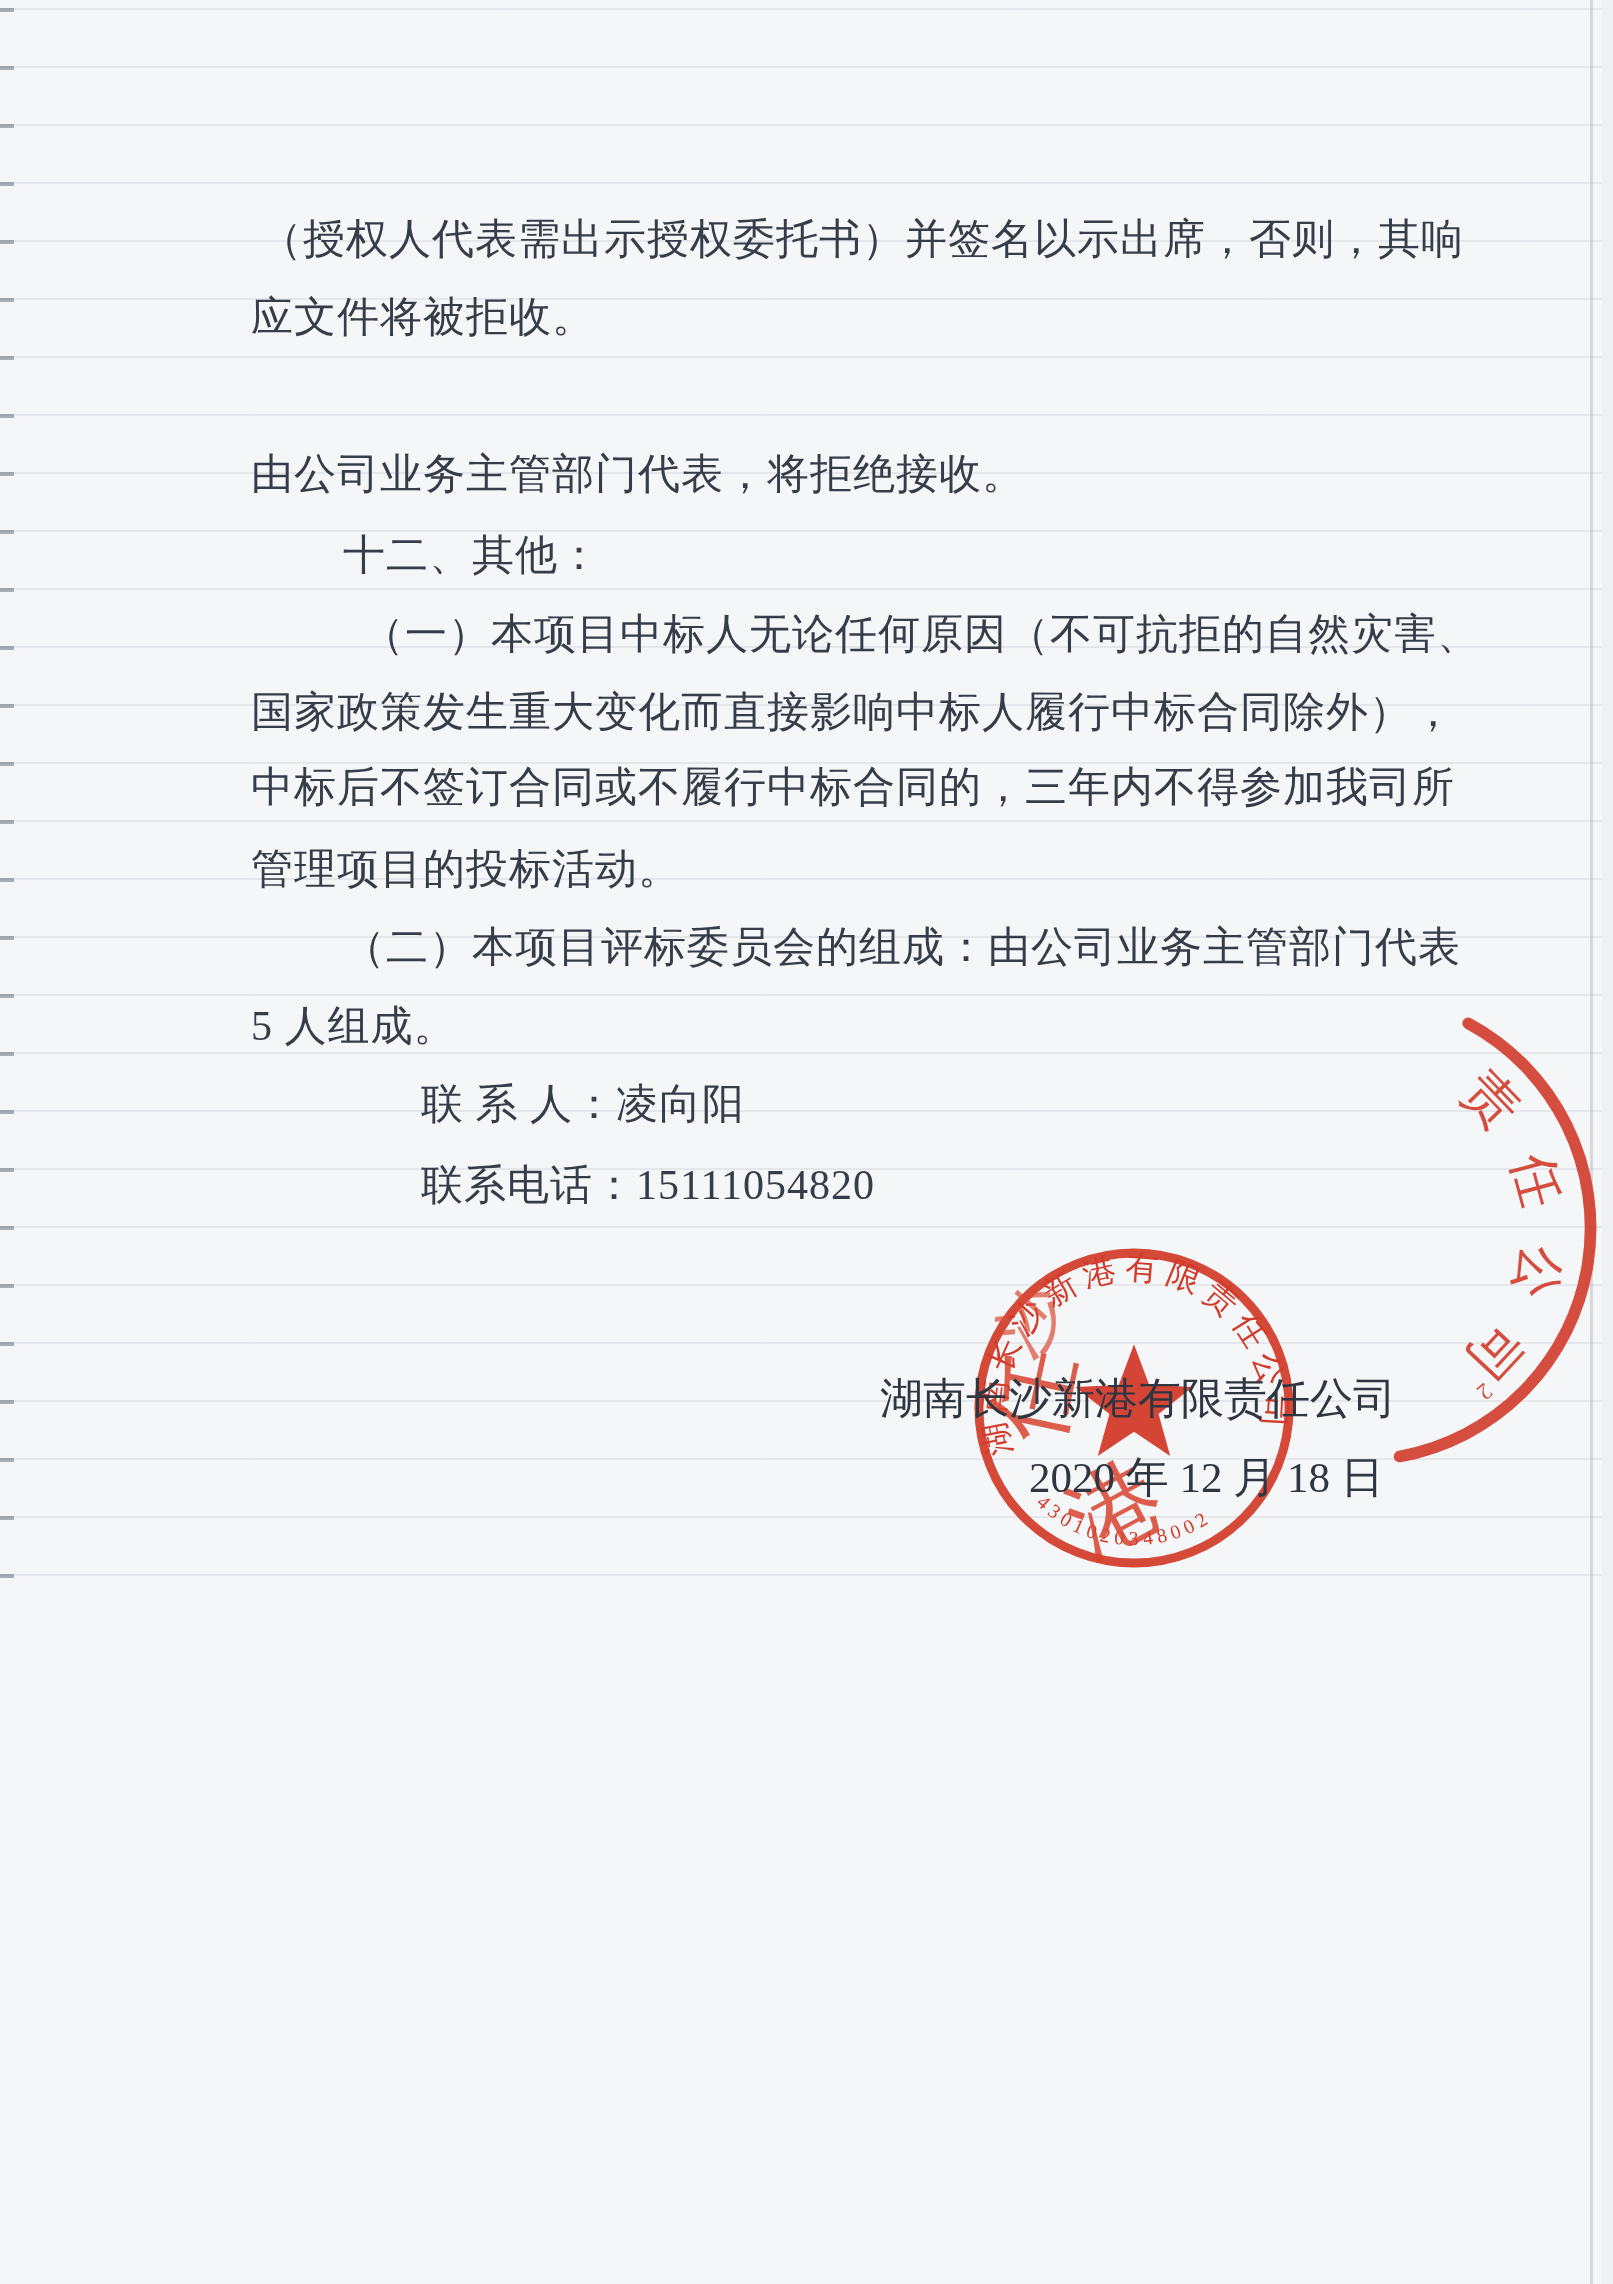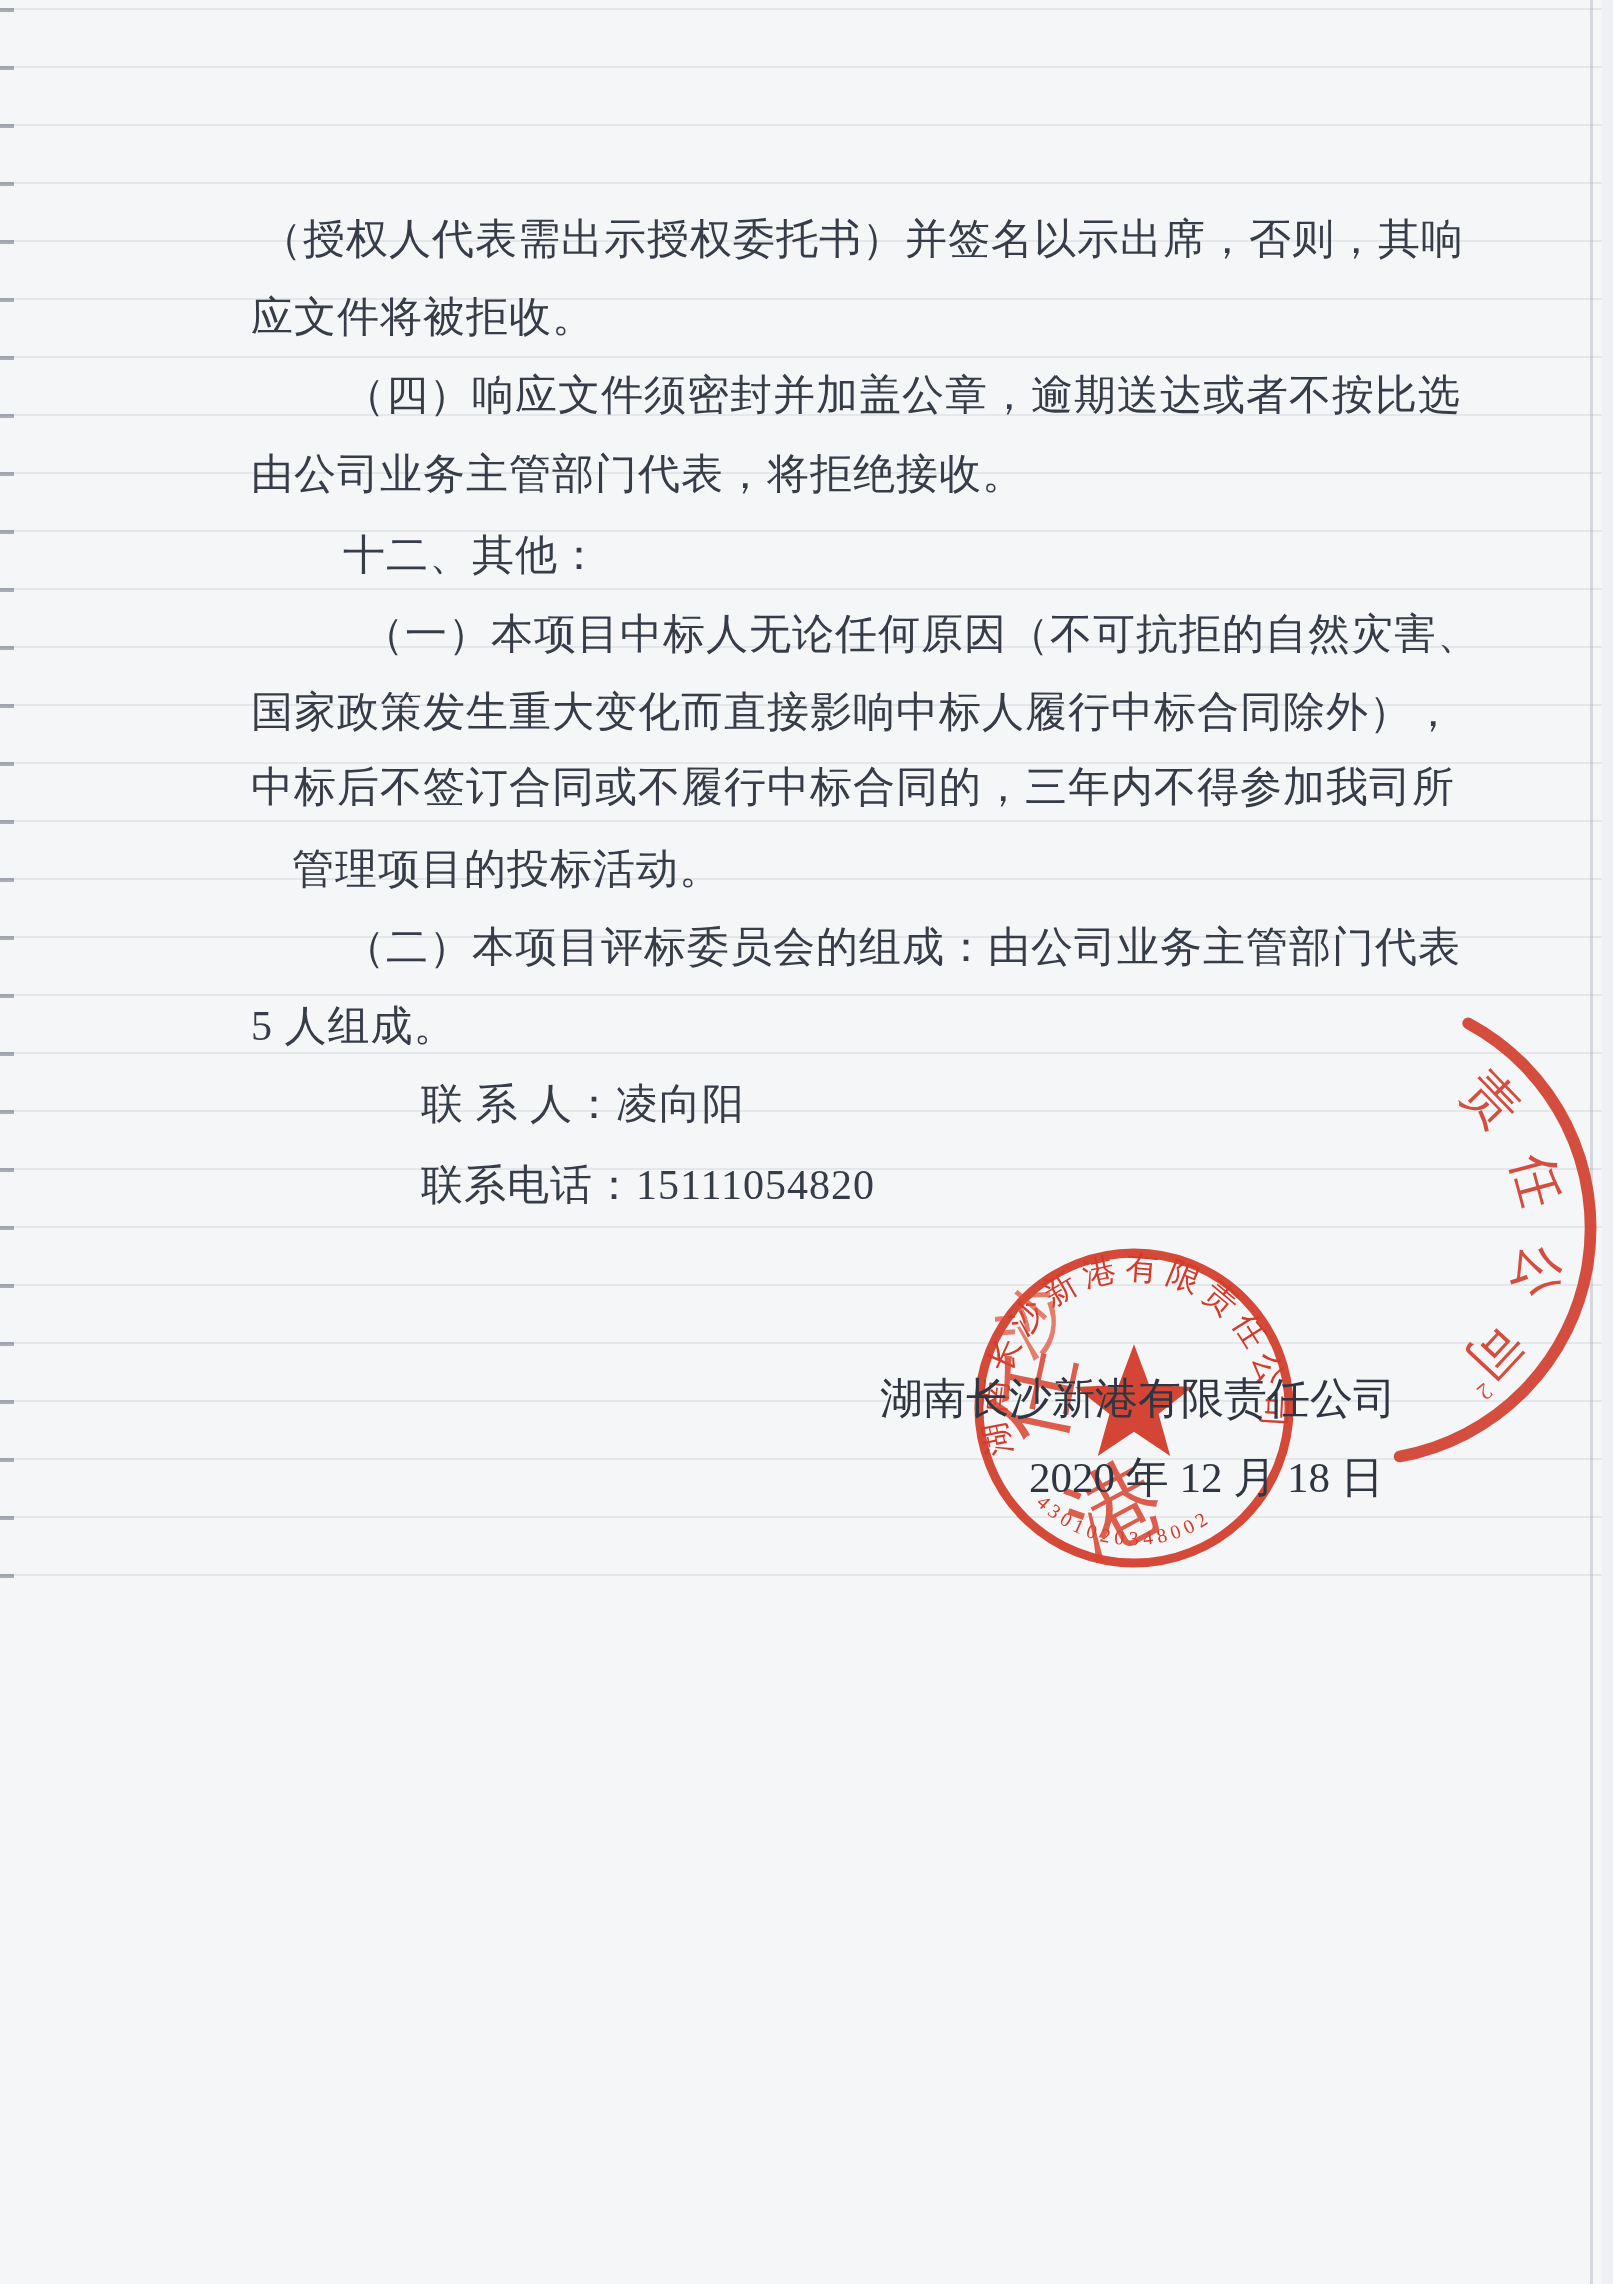--- a/index.html
+++ b/index.html
@@ -55,27 +55,26 @@
 <body>
 
 <div class="page">
 
   <div class="scan-lines"></div>
   <div class="edge-dashes"></div>
   <div class="right-edge"></div>
 
   <div class="ln" style="left:260px;top:214px;">（授权人代表需出示授权委托书）并签名以示出席，否则，其响</div>
   <div class="ln" style="left:251px;top:292px;">应文件将被拒收。</div>
-  <div class="ln" style="left:343px;top:370px;">（四）响应文件须密封并加盖公章，逾期送达或者不按比选</div>
   <div class="ln" style="left:251px;top:449px;">由公司业务主管部门代表，将拒绝接收。</div>
   <div class="ln" style="left:343px;top:530px;">十二、其他：</div>
   <div class="ln" style="left:343px;top:609px;margin-left:19px;">（一）本项目中标人无论任何原因（不可抗拒的自然灾害、</div>
   <div class="ln" style="left:251px;top:687px;">国家政策发生重大变化而直接影响中标人履行中标合同除外），</div>
   <div class="ln" style="left:251px;top:765px;font-family:Liberation Mono, monospace;">中标后不签订合同或不履行中标合同的，三年内不得参加我司所</div>
-  <div class="ln" style="left:251px;top:844px;margin-left:41px;">管理项目的投标活动。</div>
+  <div class="ln" style="left:251px;top:844px;">管理项目的投标活动。</div>
   <div class="ln" style="left:343px;top:922px;">（二）本项目评标委员会的组成：由公司业务主管部门代表</div>
   <div class="ln" style="left:251px;top:1001px;">5 人组成。</div>
   <div class="ln" style="left:421px;top:1079px;">联 系 人：凌向阳</div>
   <div class="ln" style="left:421px;top:1160px;">联系电话：15111054820</div>
 
   <svg class="seal" style="left:965px;top:1237px;width:338px;height:338px;" viewBox="0 0 340 340">
     <g fill="none" stroke="#d23b2a">
       <circle cx="170" cy="172" r="156" stroke-width="9" opacity="0.93"></circle>
     </g>
     <defs>

